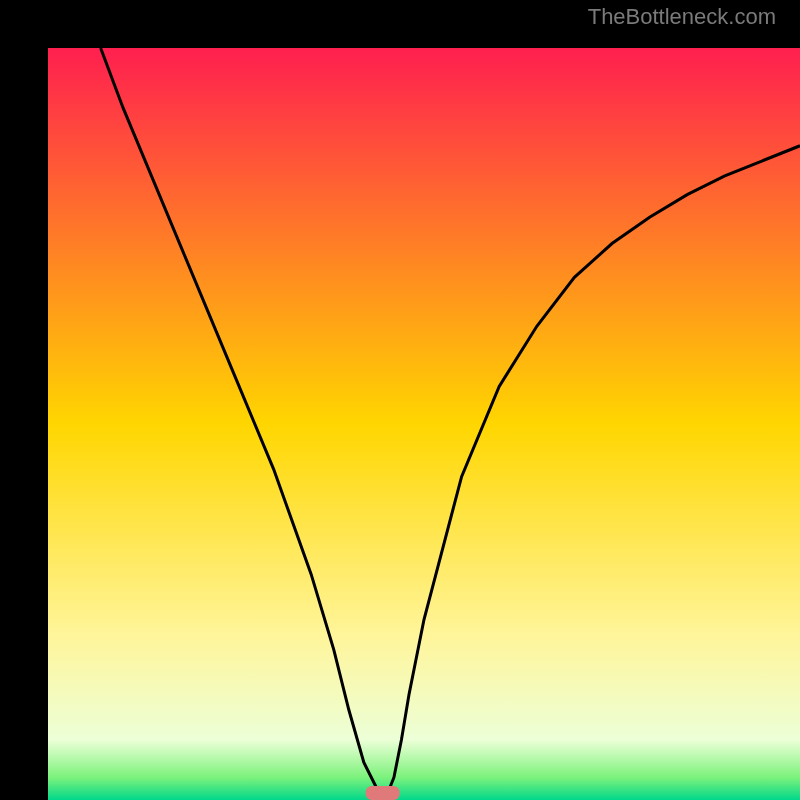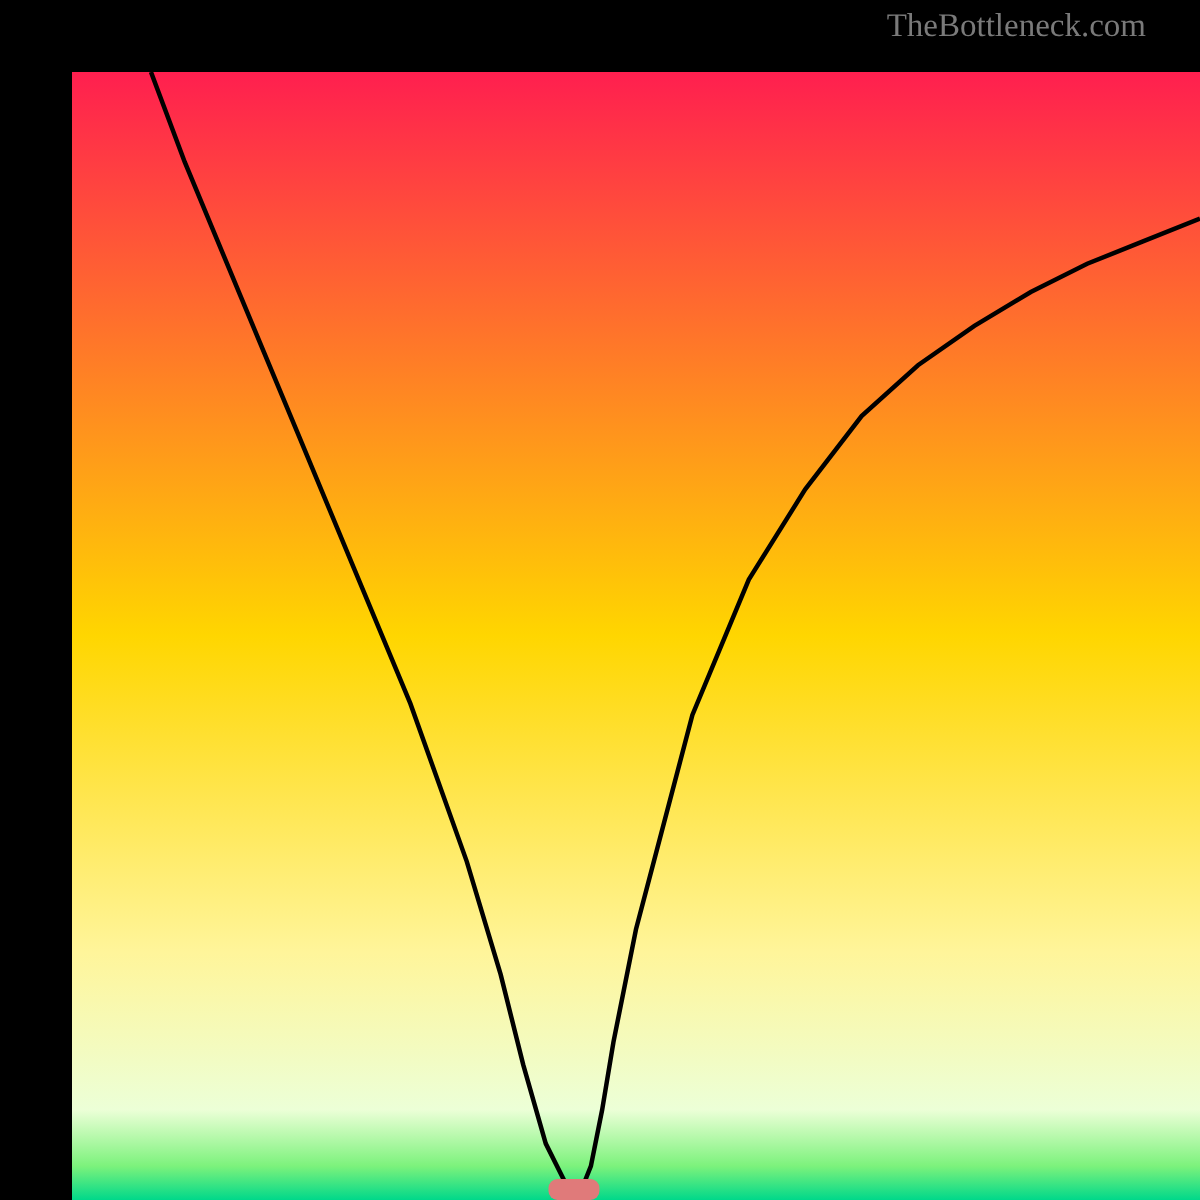--- a/index.html
+++ b/index.html
@@ -1,17 +1,17 @@
 <!DOCTYPE html>
 <html><head>
 <meta charset="utf-8">
 <style>
 * { margin: 0; padding: 0; box-sizing: border-box; }
 body { width: 800px; height: 800px; background: #000; position: relative; font-family: Arial, sans-serif; }
-.watermark { position: absolute; top: 4px; right: 36px; color: #7a7a7a; font-size: 22px; font-weight: 500; z-index: 10; font-family: Liberation Serif, serif; }
+.watermark { position: absolute; top: 4px; right: 24px; color: #7a7a7a; font-size: 22px; font-weight: 500; z-index: 10; }
 .frame { position: absolute; top: 0; left: 0; width: 800px; height: 800px; border: 24px solid #000; }
 .plot-area { position: absolute; top: 24px; left: 24px; width: 752px; height: 752px; overflow: hidden; }
 svg { display: block; }
 </style>
 </head>
 <body>
 
 <div class="watermark">TheBottleneck.com</div>
 
 <div class="frame">

